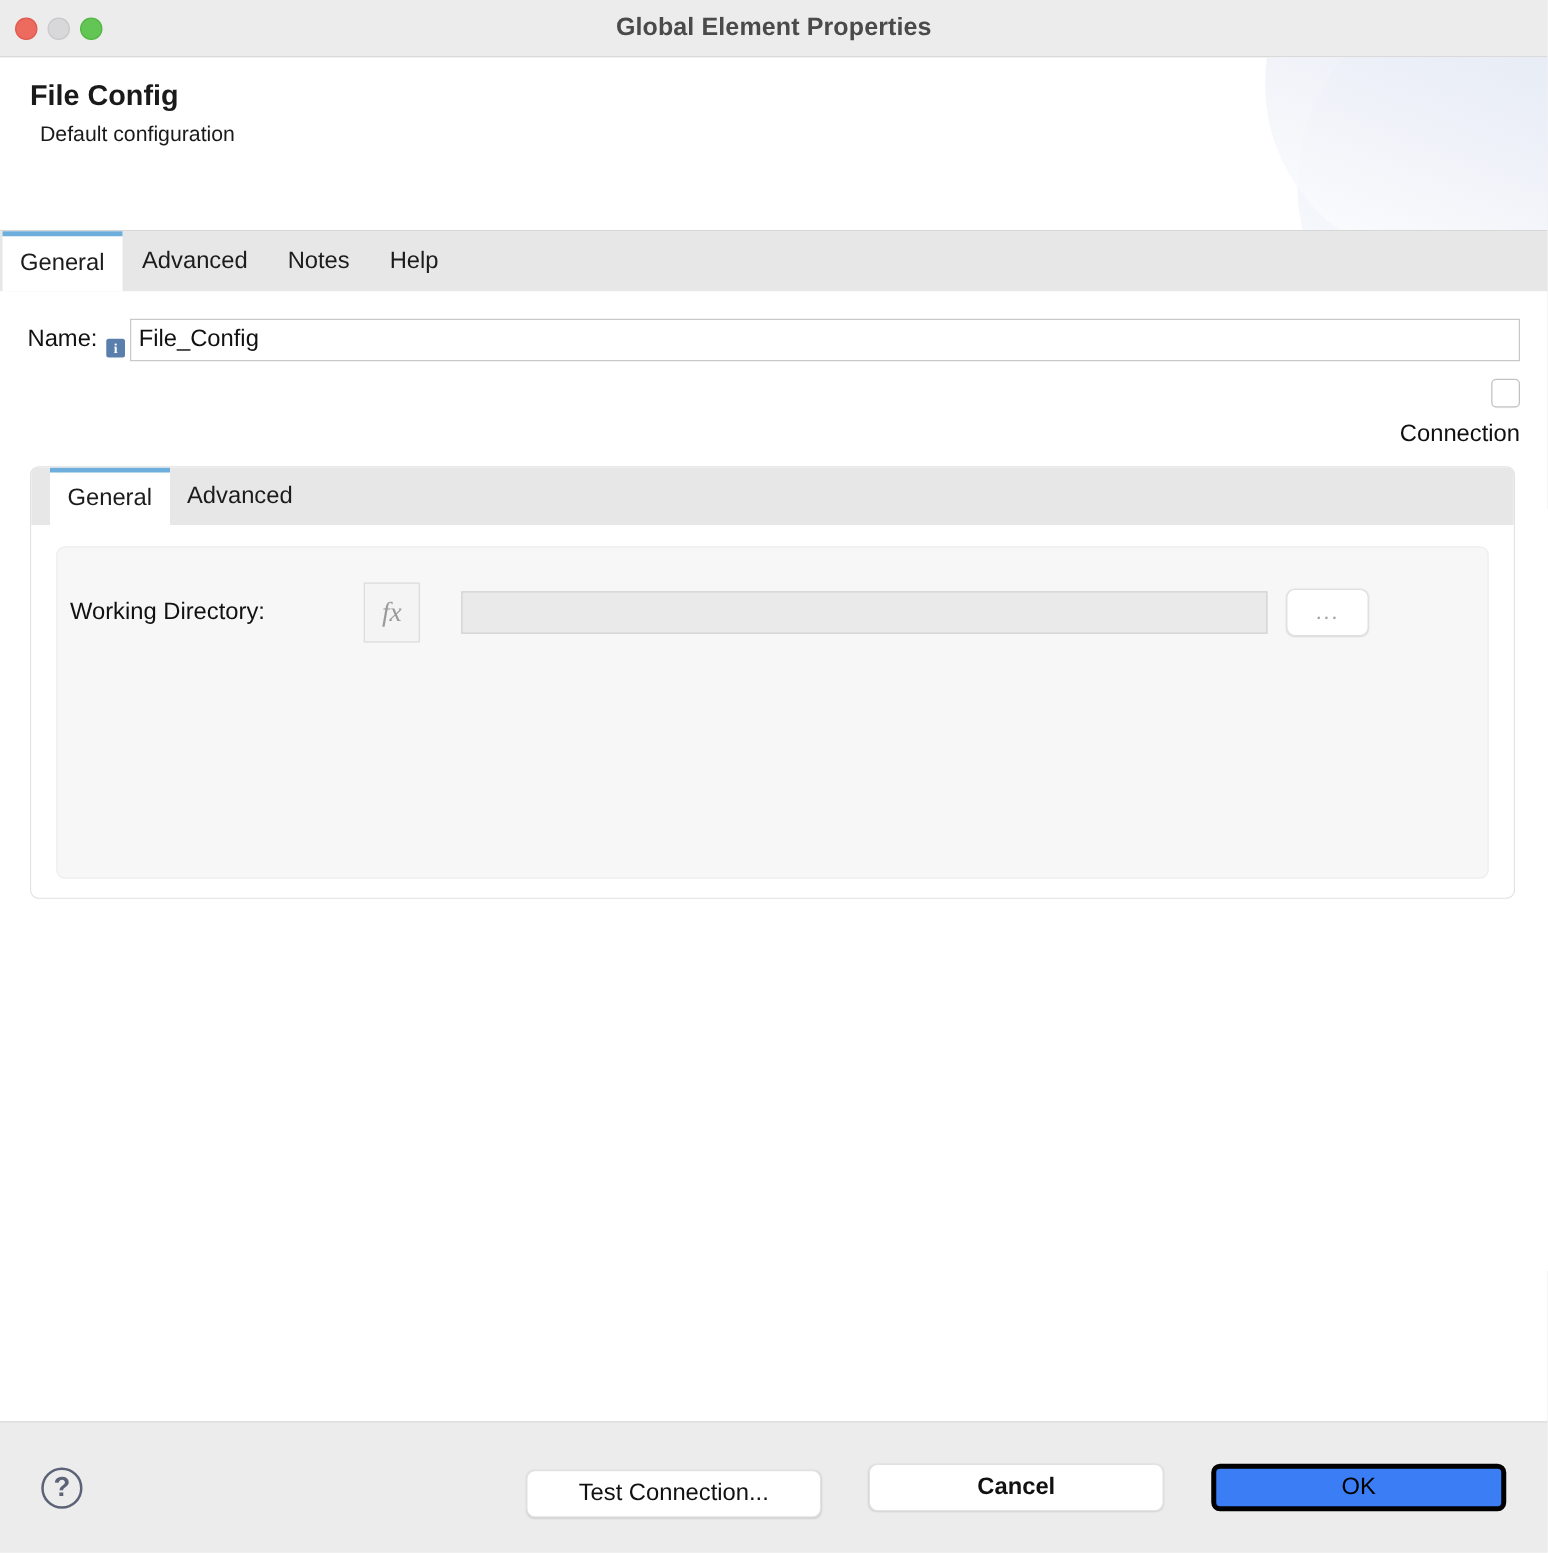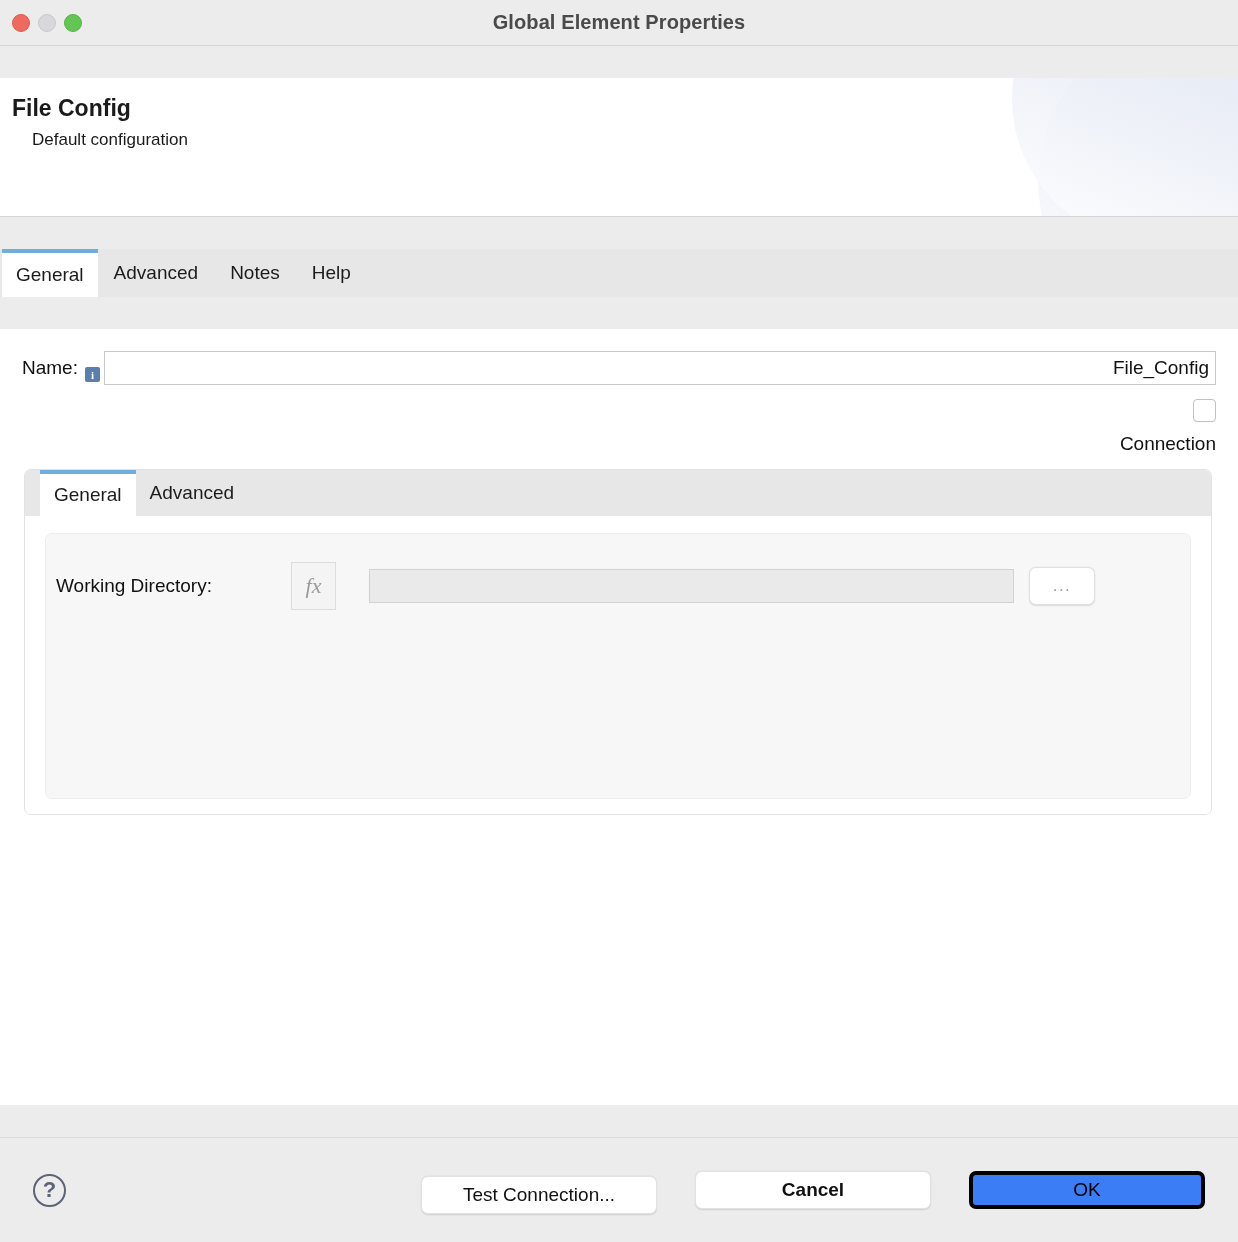--- a/index.html
+++ b/index.html
@@ -15,21 +15,20 @@
     -webkit-font-smoothing: antialiased;
   }
 
   .window {
     position: relative;
     width: 1238px;
     height: 1242px;
     background: #ececec;
     display: flex;
     flex-direction: column;
-    gap: 32px;
   }
 
   
   .titlebar {
     position: relative;
     height: 45px;
     min-height: 45px;
     background: #ececec;
     border-bottom: 1px solid #d4d4d4;
     display: flex;
@@ -89,21 +88,21 @@
     height: 290px;
     border-radius: 50%;
     background: linear-gradient(200deg, #dfe6f3 0%, #eef1f8 55%, #ffffff 100%);
     opacity: 0.9;
   }
   .header-text { position: relative; z-index: 2; }
   .header-title {
     font-size: 23px;
     font-weight: bold;
     color: #1a1a1a;
-    margin: 0 0 10px 0;
+    margin: 0 0 10px 12px;
     line-height: 1.1;
   }
   .header-sub {
     font-size: 17px;
     color: #1a1a1a;
     margin-left: 20px;
     line-height: 1.1;
   }
 
   
@@ -175,21 +174,20 @@
     flex: 1;
     height: 34px;
     border: 1px solid #c9c9c9;
     background: #ffffff;
     font-size: 19px;
     color: #111;
     padding: 0 6px;
     box-sizing: border-box;
     font-family: "Liberation Sans", sans-serif;
     outline: none;
-    text-align: right;
   }
 
   .conn-row {
     display: flex;
     align-items: flex-end;
     gap: 11px;
     margin: 14px 0 14px 6px;
     flex-direction: column;
   }
   .checkbox {

